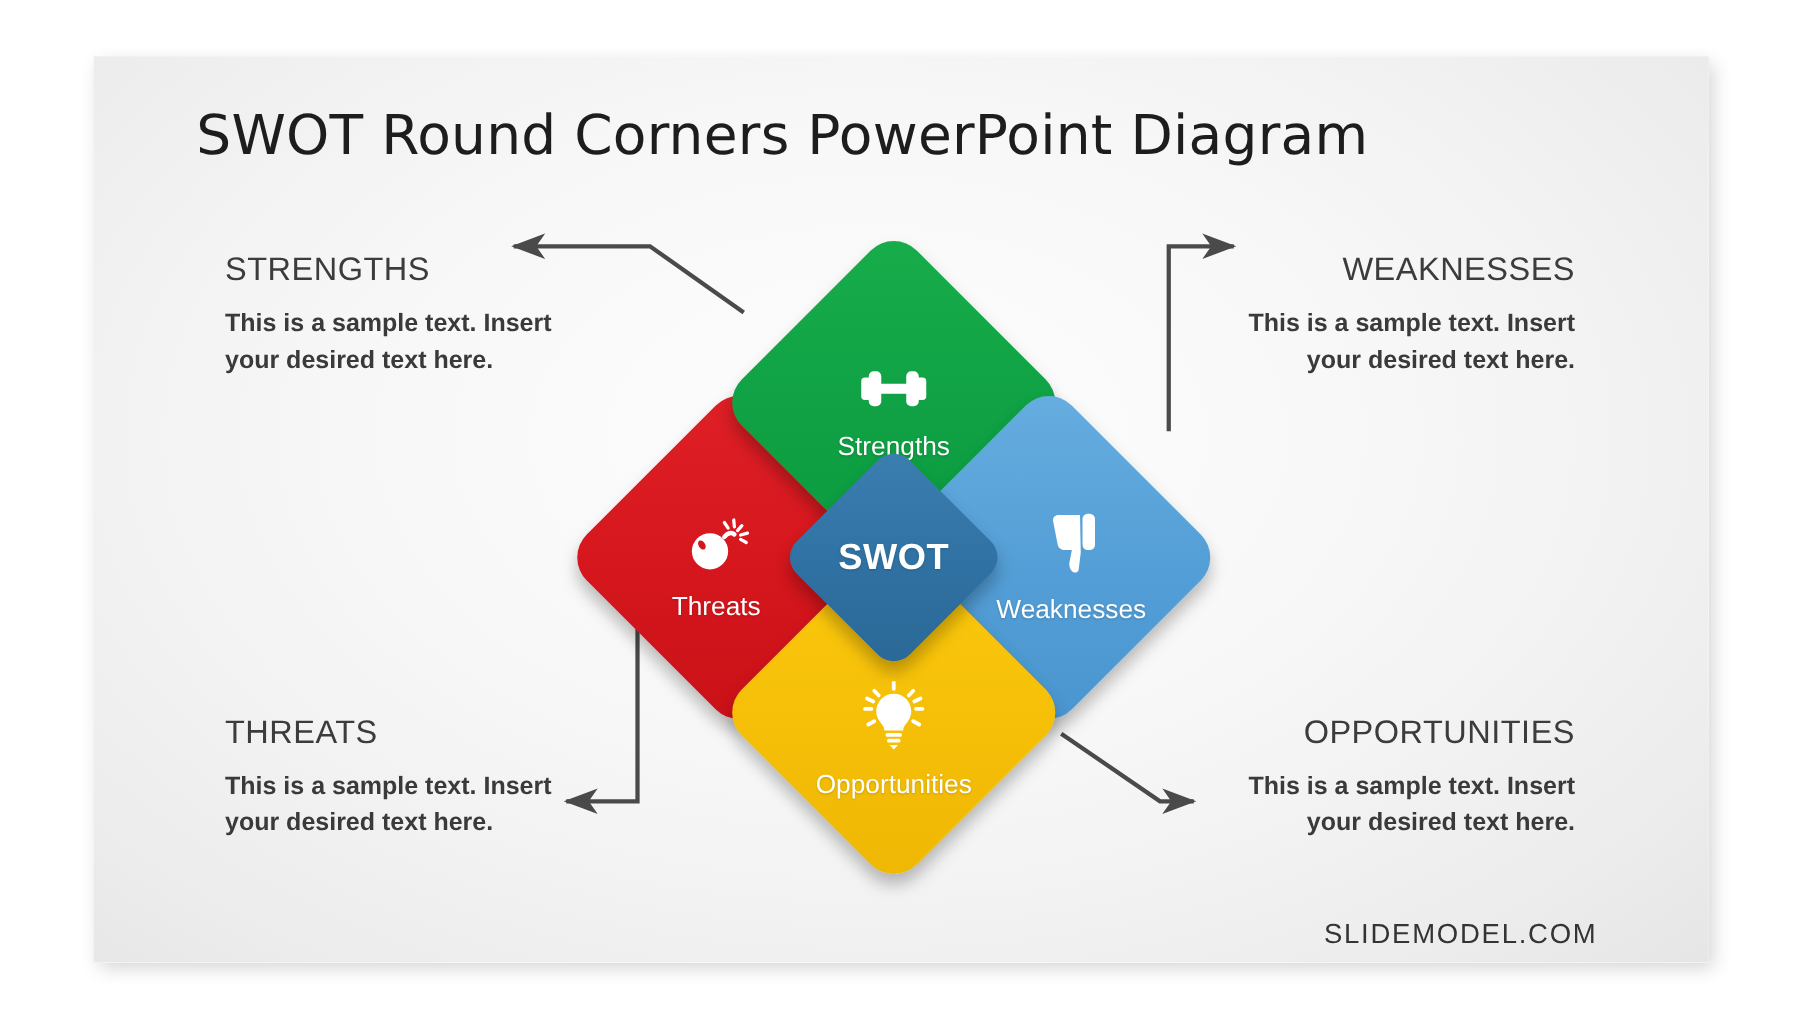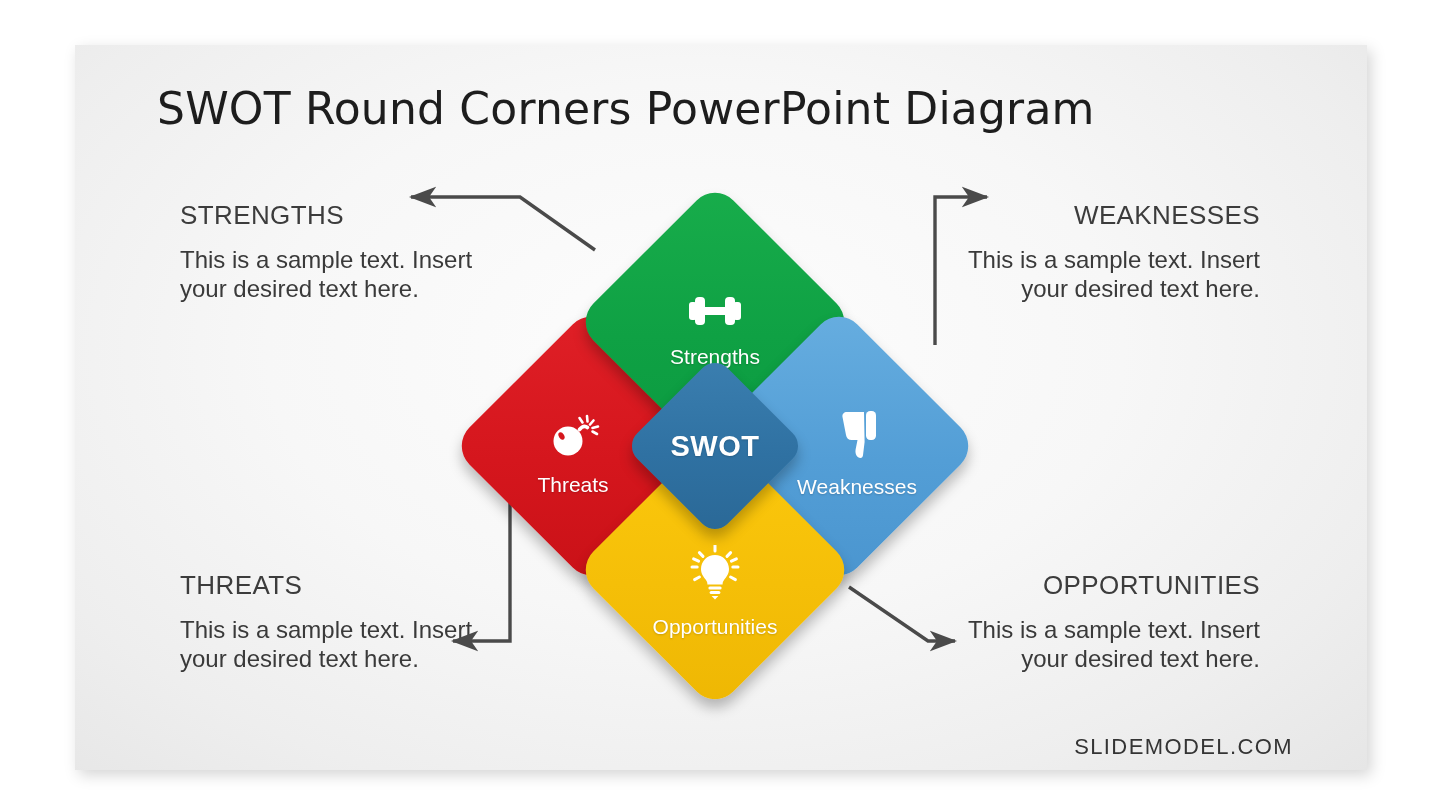--- a/index.html
+++ b/index.html
@@ -36,23 +36,24 @@
   .quad { position: absolute; width: 300px; }
   .quad-heading {
     font-size: 26px;
     color: #3c3c3c;
     font-weight: 400;
     letter-spacing: .4px;
     margin-bottom: 14px;
     white-space: nowrap;
   }
   .quad-body {
-    font-size: 24px;
+    font-size: 20px;
     line-height: 29px;
     color: #3a3a3a;
+    font-weight: bold;
   }
   .quad.left  { text-align: left; }
   .quad.right { text-align: right; }
 
   #quad-strengths     { left: 105px;  top: 155px; }
   #quad-weaknesses    { left: 885px;  top: 155px; }
   #quad-threats       { left: 105px;  top: 525px; }
   #quad-opportunities { left: 885px;  top: 525px; }
 
   
@@ -130,21 +131,21 @@
     position: absolute;
     left: 0; top: 0;
     width: 1292px; height: 725px;
     pointer-events: none;
     z-index: 1;
   }
 
   
   .footer-brand {
     position: absolute;
-    right: 74px; bottom: 10px;
+    right: 89px; bottom: 10px;
     font-size: 22px;
     letter-spacing: 1.4px;
     color: #343434;
     font-family: "Liberation Sans", sans-serif;
   }
 </style>
 </head>
 <body>
 
 <div id="root">

